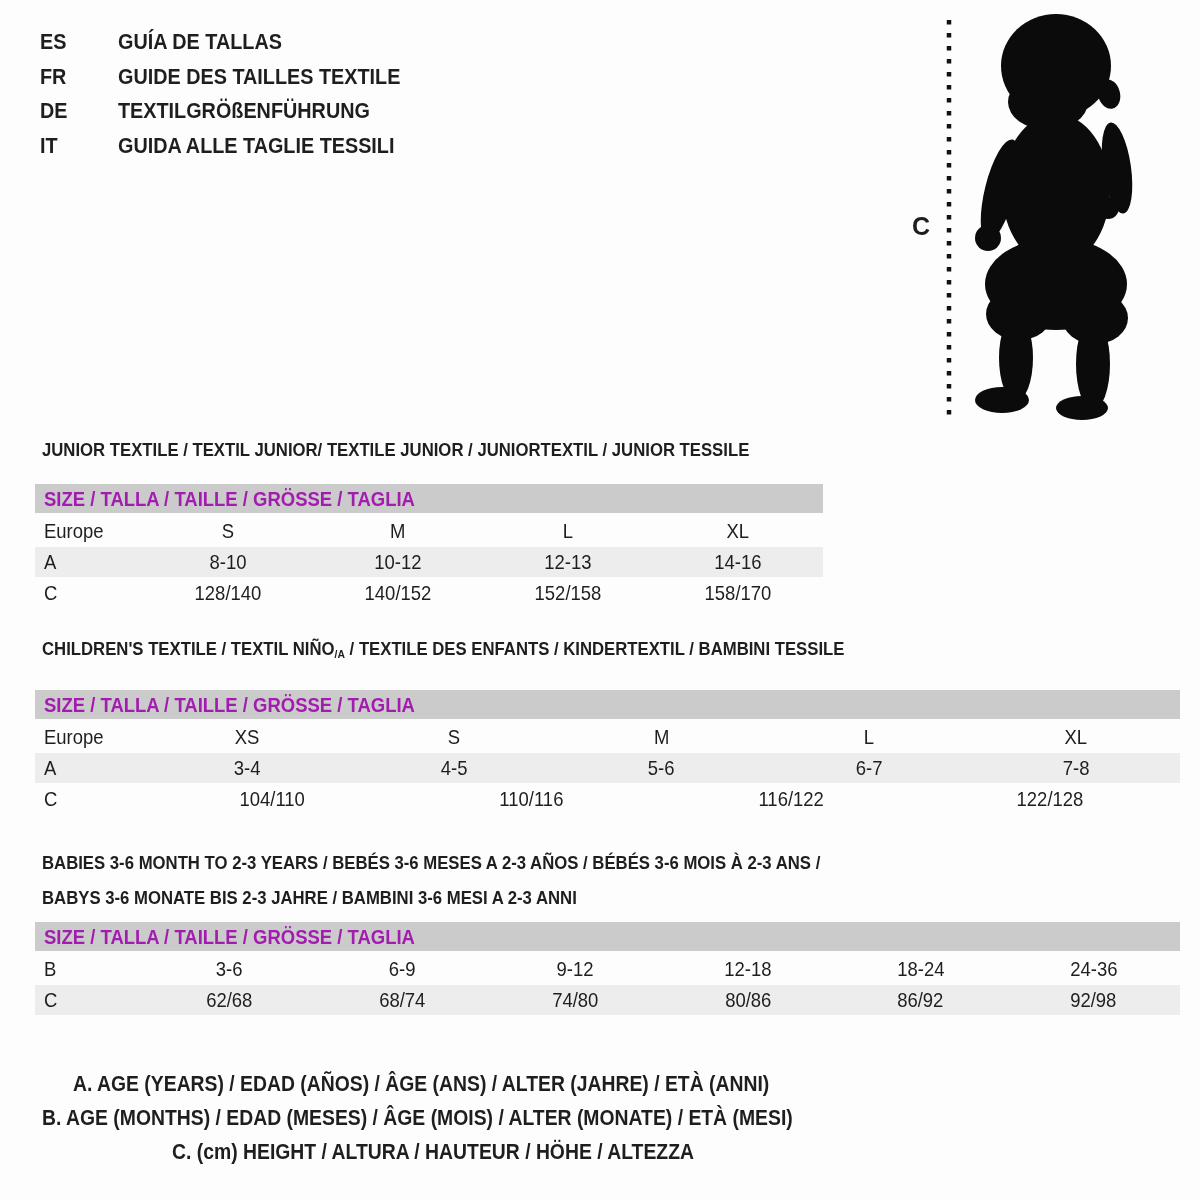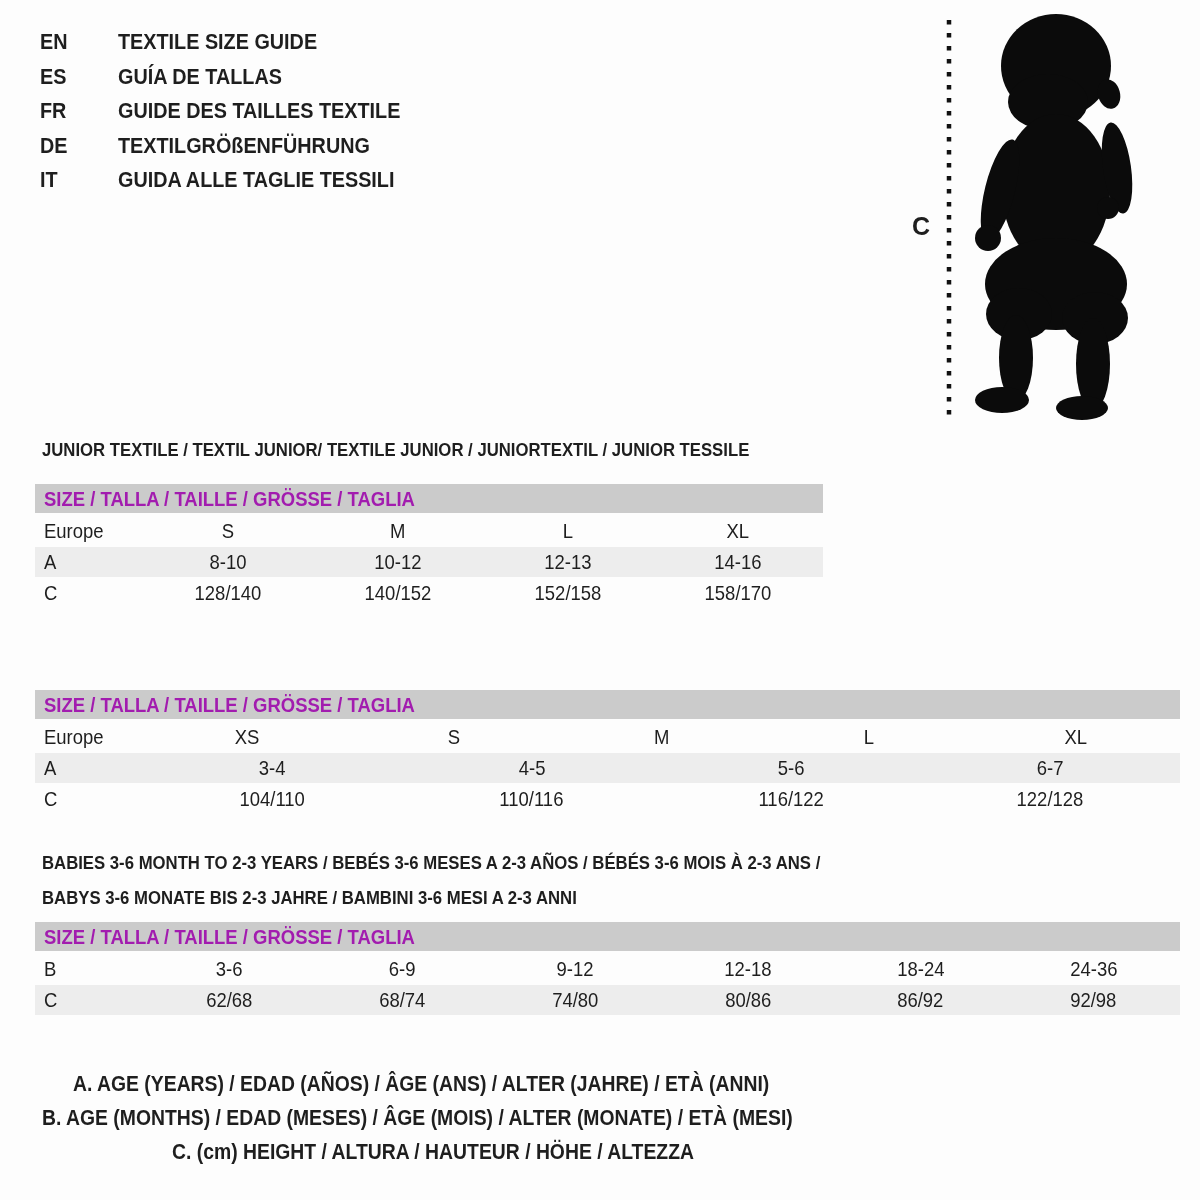--- a/index.html
+++ b/index.html
@@ -53,23 +53,20 @@
   
   .legend { position: absolute; left: 42px; top: 1072px; }
   .legend-line { height: 34px; font-size: 22px; font-weight: bold; line-height: 24px; text-align: center; }
 </style>
 </head>
 <body>
 
 <div id="page">
 
   <div class="lang-block">
-    <div class="lang-row">
-      <span class="lang-code cx left">EN</span><span class="cx left">TEXTILE SIZE GUIDE</span>
-    </div>
     <div class="lang-row">
       <span class="lang-code cx left">ES</span><span class="cx left">GUÍA DE TALLAS</span>
     </div>
     <div class="lang-row">
       <span class="lang-code cx left">FR</span><span class="cx left">GUIDE DES TAILLES TEXTILE</span>
     </div>
     <div class="lang-row">
       <span class="lang-code cx left">DE</span><span class="cx left">TEXTILGRÖßENFÜHRUNG</span>
     </div>
     <div class="lang-row">
@@ -122,38 +119,42 @@
     </div>
     <div class="trow">
       <div class="cell label"><span class="cx left">C</span></div>
       <div class="cell"><span class="cx">128/140</span></div>
       <div class="cell"><span class="cx">140/152</span></div>
       <div class="cell"><span class="cx">152/158</span></div>
       <div class="cell"><span class="cx">158/170</span></div>
     </div>
   </section>
 
+  <div class="sec-title children">
+    <span class="cx left"><span>CHILDREN'S TEXTILE / TEXTIL NIÑO</span><span class="subA">/A</span><span> / TEXTILE DES ENFANTS / KINDERTEXTIL / BAMBINI TESSILE</span></span>
+  </div>
   <section class="tbl children">
     <div class="thead">
       <span class="cx left">SIZE / TALLA / TAILLE / GRÖSSE / TAGLIA</span>
     </div>
     <div class="trow">
       <div class="cell label"><span class="cx left">Europe</span></div>
       <div class="cell"><span class="cx">XS</span></div>
       <div class="cell"><span class="cx">S</span></div>
       <div class="cell"><span class="cx">M</span></div>
       <div class="cell"><span class="cx">L</span></div>
       <div class="cell"><span class="cx">XL</span></div>
     </div>
     <div class="trow alt">
       <div class="cell label"><span class="cx left">A</span></div>
       <div class="cell"><span class="cx">3-4</span></div>
       <div class="cell"><span class="cx">4-5</span></div>
       <div class="cell"><span class="cx">5-6</span></div>
       <div class="cell"><span class="cx">6-7</span></div>
+      <div class="cell"><span class="cx">7-8</span></div>
     </div>
     <div class="trow">
       <div class="cell label"><span class="cx left">C</span></div>
       <div class="cell"><span class="cx">104/110</span></div>
       <div class="cell"><span class="cx">110/116</span></div>
       <div class="cell"><span class="cx">116/122</span></div>
       <div class="cell"><span class="cx">122/128</span></div>
     </div>
   </section>
 

